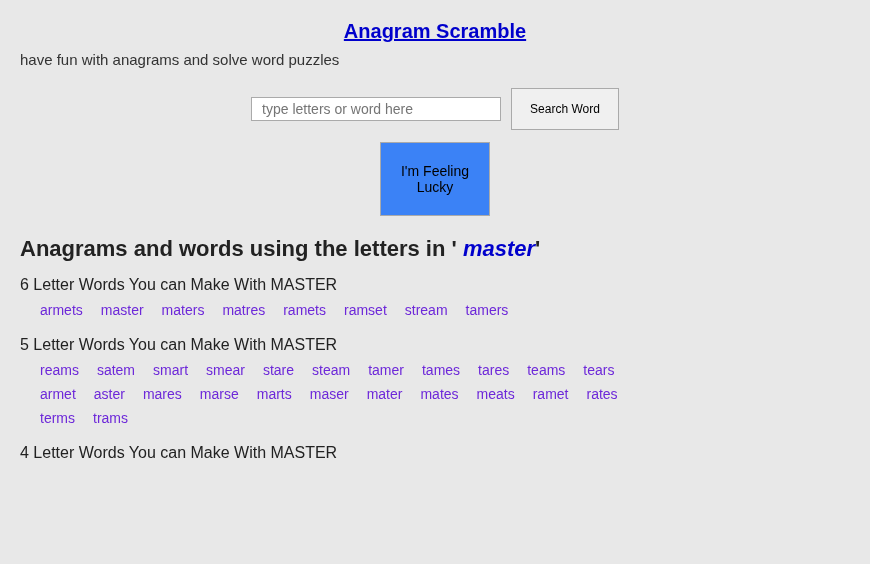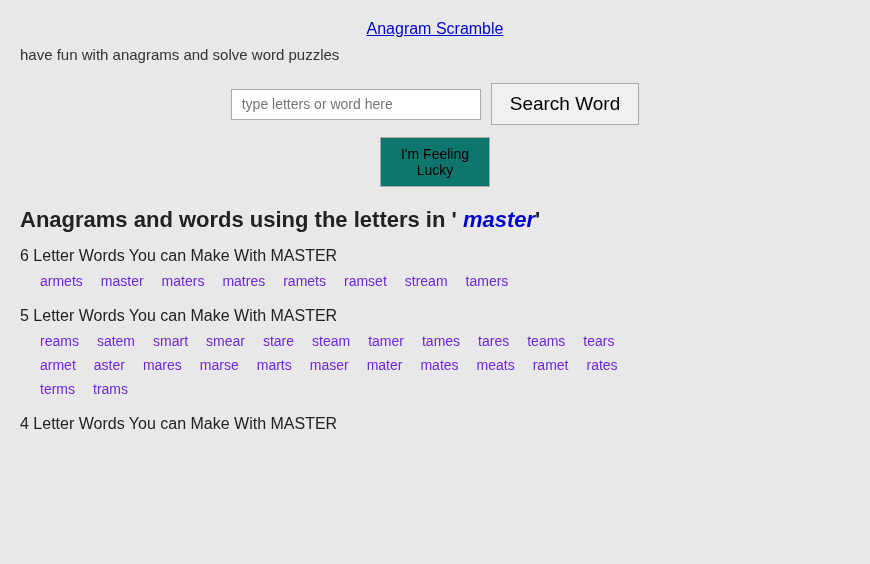--- a/index.html
+++ b/index.html
@@ -8,59 +8,59 @@
       background-color: #e8e8e8;
       min-height: 564px;
       padding: 10px 20px;
     }
     .page-title {
       text-align: center;
       margin-top: 10px;
     }
     .page-title a {
       color: #0000cc;
-      font-size: 16px;
-      font-weight: normal;
+      font-size: 20px;
+      font-weight: bold;
       text-decoration: underline;
     }
     .subtitle {
       font-size: 15px;
       color: #333;
       margin-top: 8px;
     }
     .search-area {
       display: flex;
       justify-content: center;
       align-items: center;
       gap: 10px;
       margin-top: 20px;
     }
     .search-input {
       width: 250px;
-      height: 31px;
+      height: 24px;
       padding: 8px 10px;
       font-size: 14px;
       border: 1px solid #aaa;
       background: #fff;
       outline: none;
     }
     .search-button {
       height: 42px;
       padding: 0 18px;
-      font-size: 19px;
+      font-size: 12px;
       background: #f0f0f0;
       border: 1px solid #aaa;
       cursor: pointer;
     }
     .lucky-button {
       display: block;
       margin: 12px auto;
-      padding: 8px 20px;
+      padding: 20px 20px;
       font-size: 14px;
-      background: #0f766e;
+      background: #3b82f6;
       border: 1px solid #aaa;
       cursor: pointer;
       text-align: center;
     }
     .anagram-heading {
       font-size: 22px;
       font-weight: bold;
       color: #222;
       margin-top: 20px;
       margin-bottom: 8px;

